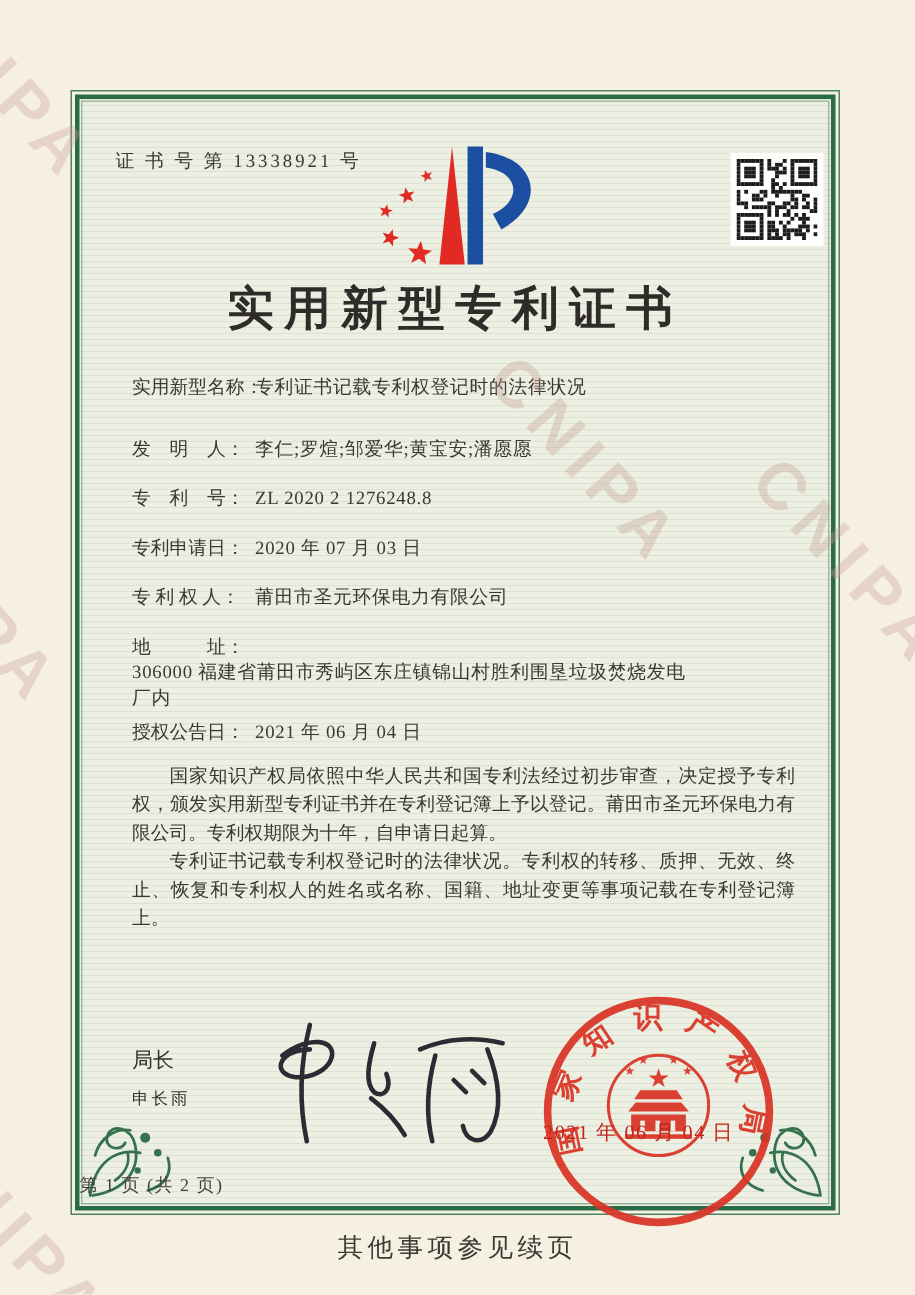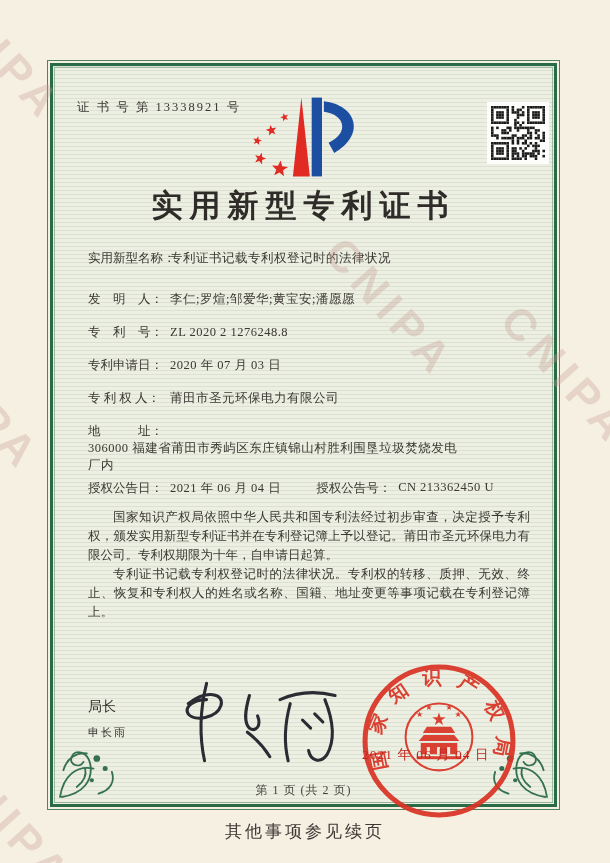--- a/index.html
+++ b/index.html
@@ -68,21 +68,21 @@
   
   .director-title{position:absolute;left:35px;top:632px;font-family:"Liberation Sans","DejaVu Sans",sans-serif;font-size:14px;color:#33312e;}
   .director-name{position:absolute;left:35px;top:659px;font-family:"Liberation Sans","DejaVu Sans",sans-serif;font-size:11px;letter-spacing:2px;color:#33312e;}
   .signature{position:absolute;left:108px;top:603px;width:185px;height:102px;}
   .seal{position:absolute;left:307px;top:596px;width:158px;height:158px;z-index:5;opacity:.93;}
   .seal-date{
     position:absolute;left:309px;top:680px;z-index:6;
     font-size:13.5px;color:#c3251c;letter-spacing:1px;white-space:nowrap;
   }
   
-  .page-info{position:absolute;left:0;top:716px;width:100%;text-align:center;font-size:12px;letter-spacing:1px;color:#45423d;}
+  .page-info{position:absolute;left:0;top:716px;width:100%;text-align:left;font-size:12px;letter-spacing:1px;color:#45423d;}
   .continuation{position:absolute;left:0;top:820px;width:100%;text-align:center;font-size:17px;letter-spacing:3px;color:#3c3935;}
   .corner{position:absolute;bottom:2px;width:92px;height:92px;}
   .corner-left{left:2px;}
   .corner-right{right:2px;transform:scaleX(-1);}
 </style>
 </head>
 <body>
 
 <div class="paper">
 
@@ -375,23 +375,20 @@
       <div class="row">
         <span class="lab">专 利 权 人：</span><span class="val">莆田市圣元环保电力有限公司</span>
       </div>
       <div class="row row-addr">
         <span class="lab">地　　　址：</span><span class="val val-addr">306000 福建省莆田市秀屿区东庄镇锦山村胜利围垦垃圾焚烧发电厂内</span>
       </div>
       <div class="grant-row">
         <span>
           <span class="lab">授权公告日：</span><span class="val">2021 年 06 月 04 日</span>
         </span>
-        <span>
-          <span class="lab">授权公告号：</span><span class="val">CN 213362450 U</span>
-        </span>
       </div>
     </div>
 
     <div class="paras">
       <p>国家知识产权局依照中华人民共和国专利法经过初步审查，决定授予专利权，颁发实用新型专利证书并在专利登记簿上予以登记。莆田市圣元环保电力有限公司。专利权期限为十年，自申请日起算。</p>
       <p>专利证书记载专利权登记时的法律状况。专利权的转移、质押、无效、终止、恢复和专利权人的姓名或名称、国籍、地址变更等事项记载在专利登记簿上。</p>
     </div>
 
     <div class="director-title">局长</div>
     <div class="director-name">申长雨</div>

